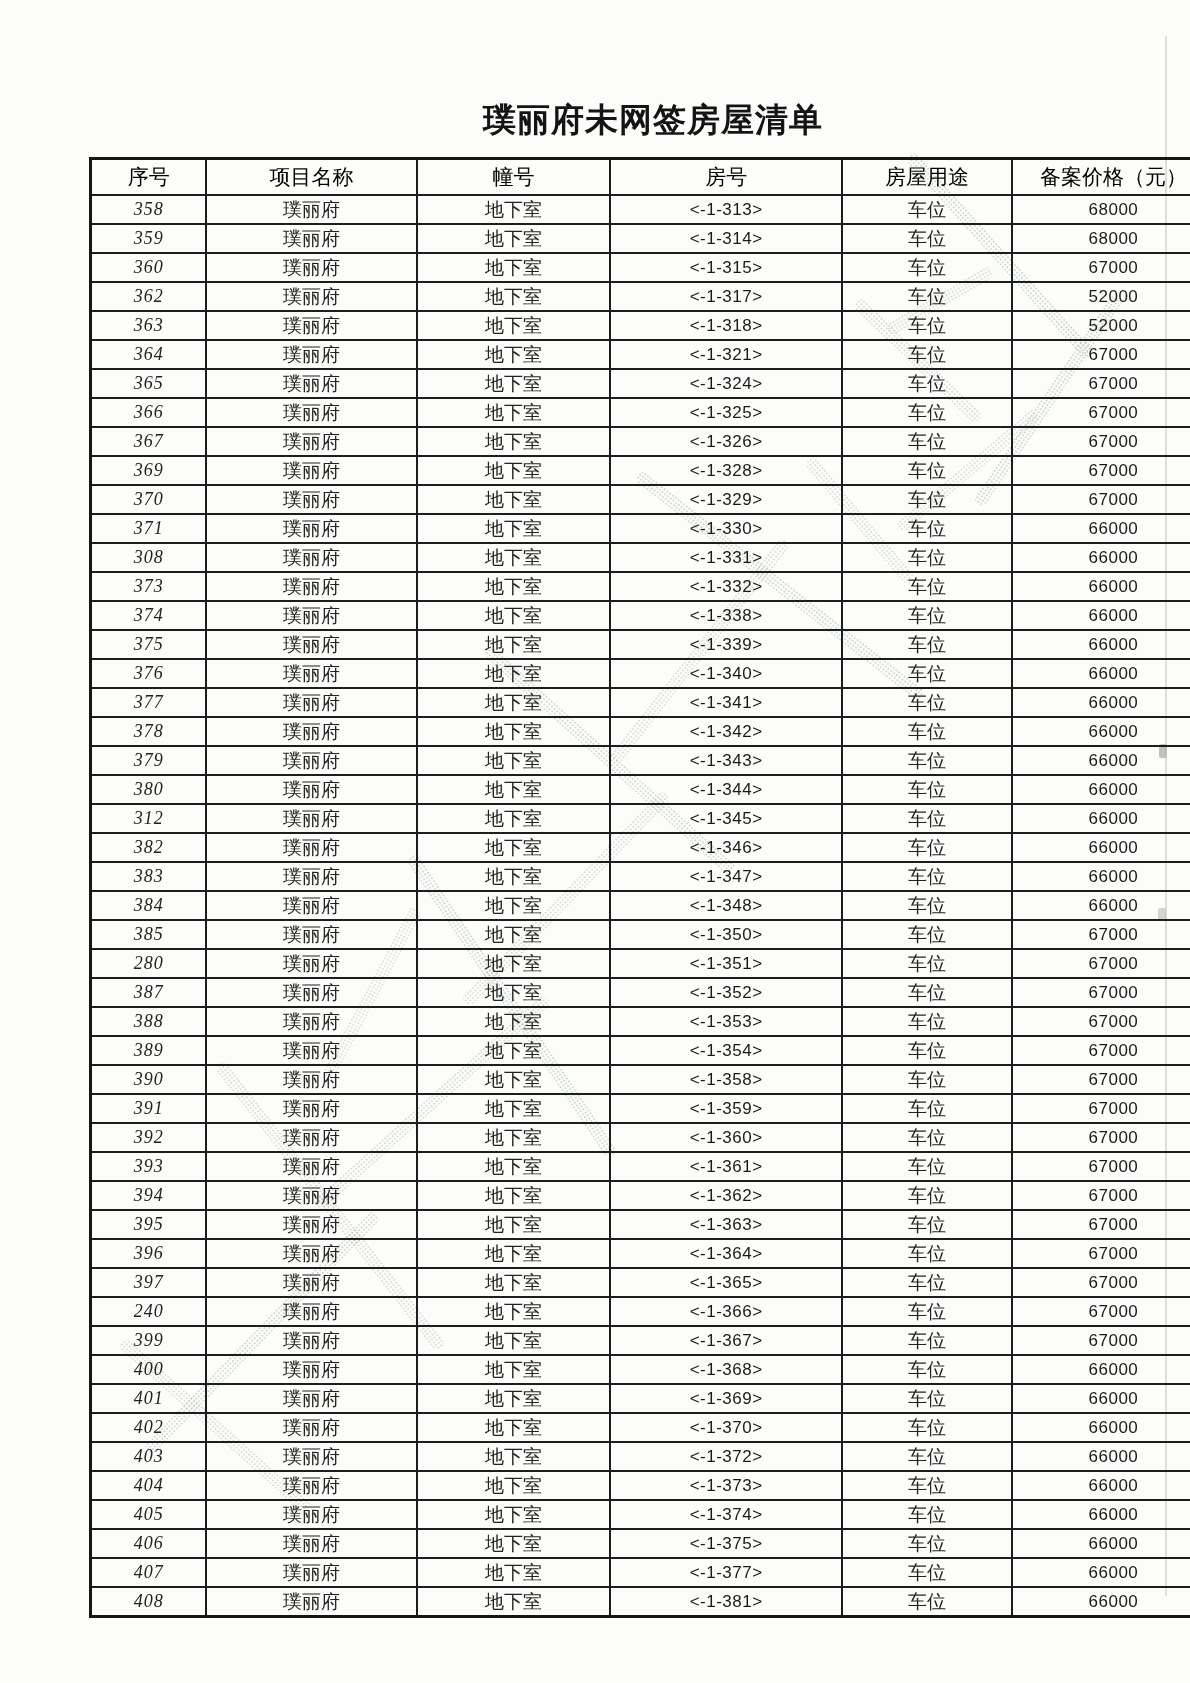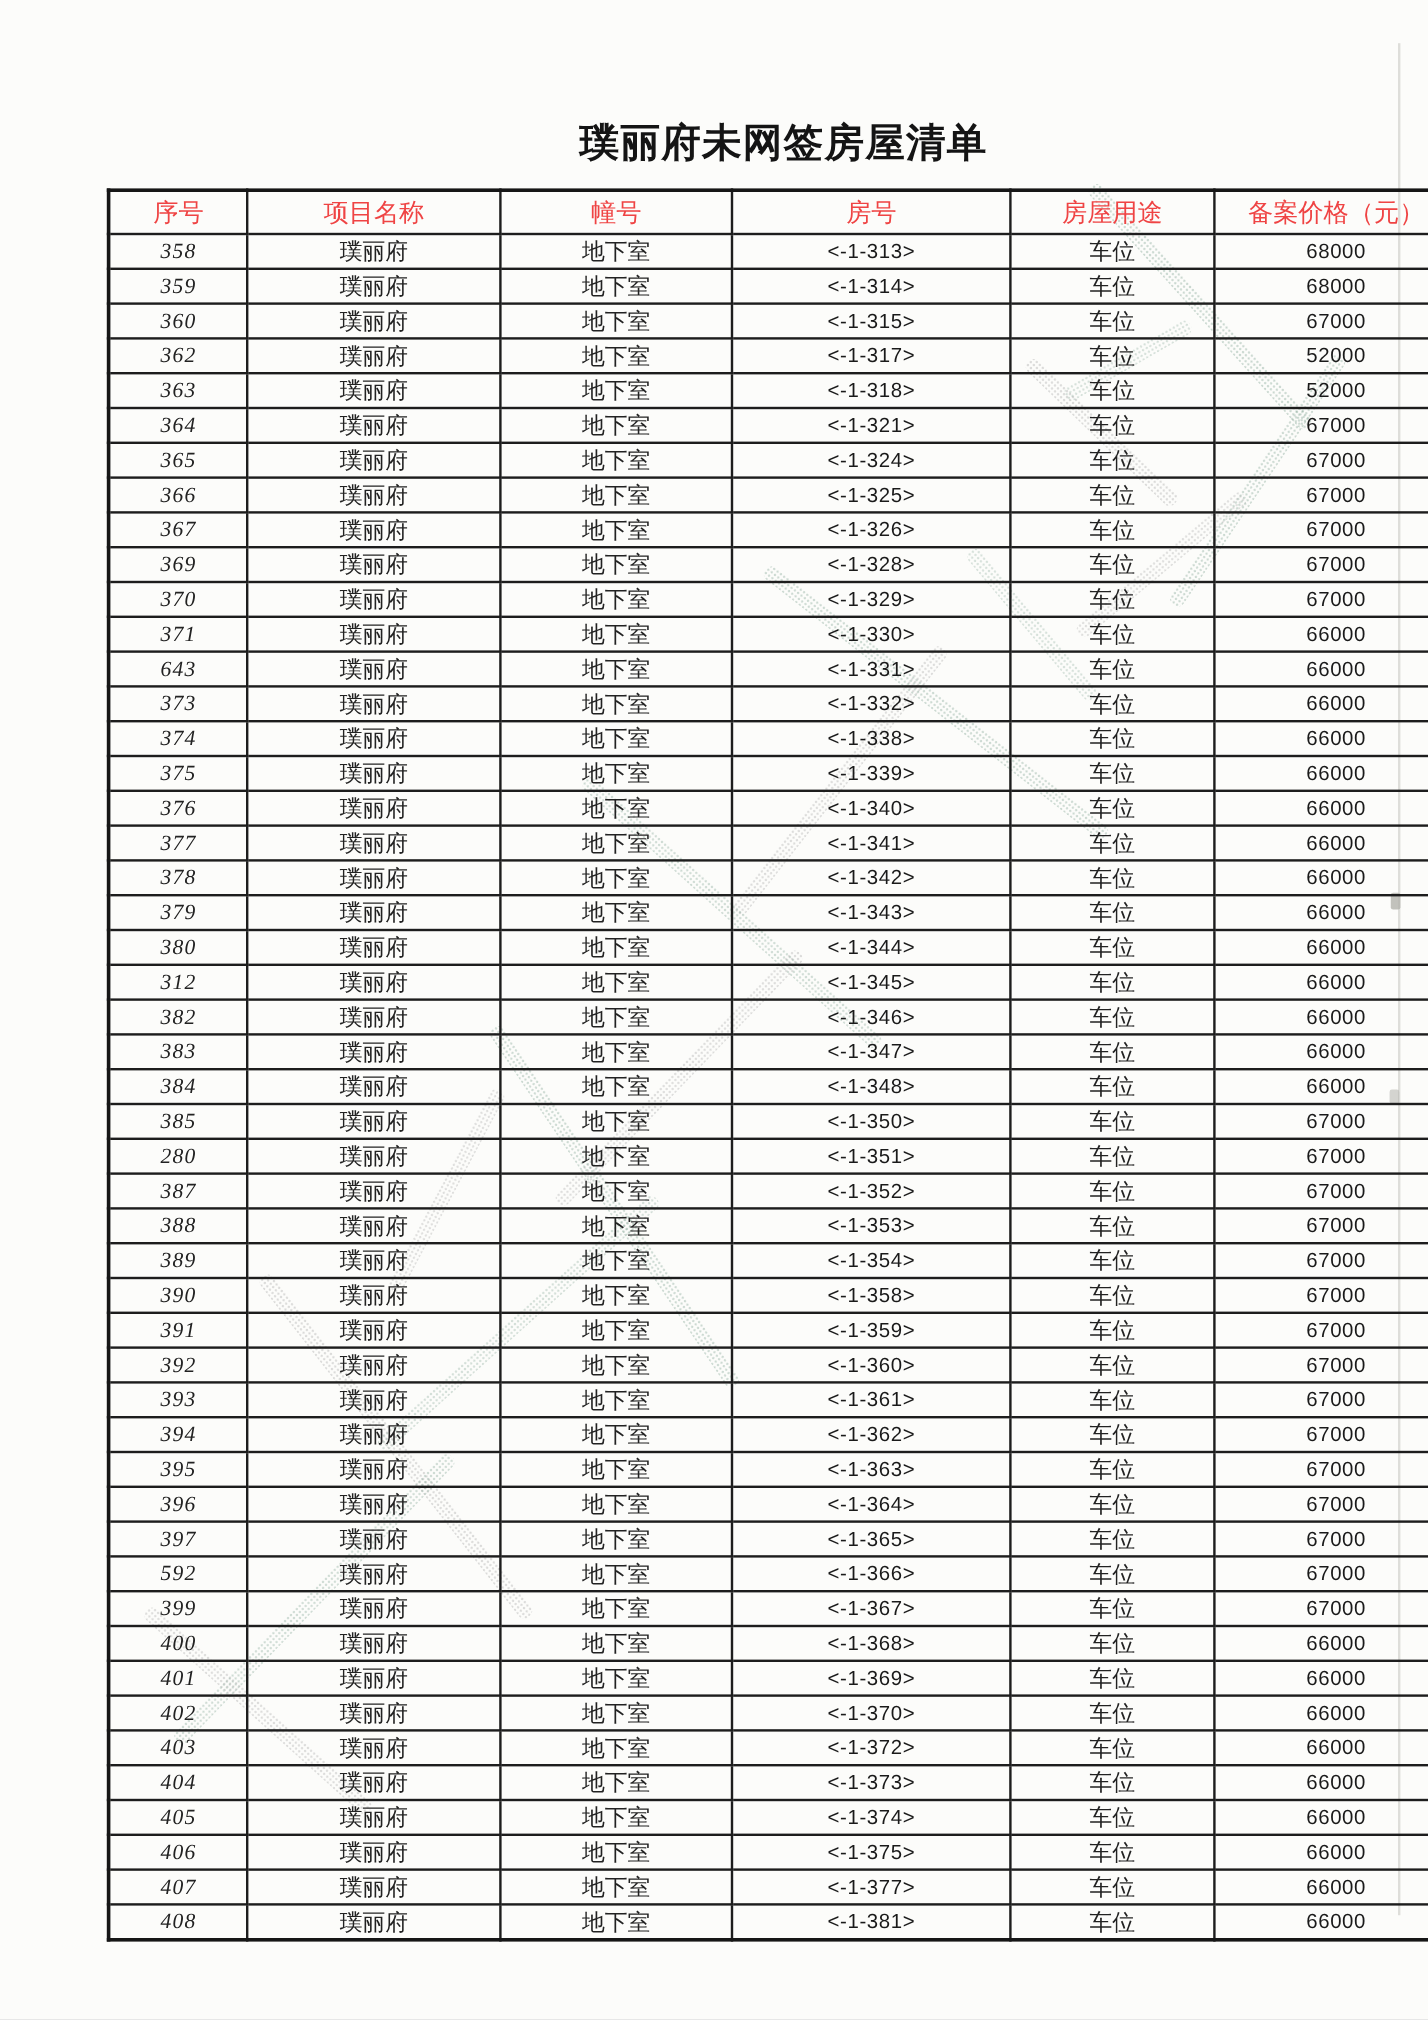--- a/index.html
+++ b/index.html
@@ -34,21 +34,21 @@
     text-align:center;
     vertical-align:middle;
     padding:0;
     overflow:hidden;
     white-space:nowrap;
   }
   th{
     font-size:21px;
     font-weight:400;
     height:34px;
-    color:#ef4444;
+    color:#000000;
   }
   td{height:27px;font-size:19px;color:#222;}
   td.c-no{font-size:18px;font-family:"Liberation Serif",serif;letter-spacing:1px;font-style:italic;}
   td.c-cn{font-size:19px;}
   td.c-num{font-family:"Liberation Sans",sans-serif;font-size:17px;letter-spacing:.5px;color:#1a1a1a;}
   
   .wm{
     position:absolute;
     height:13px;
     pointer-events:none;
@@ -219,21 +219,21 @@
   <tr>
     <td class="c-no">371</td>
     <td class="c-cn">璞丽府</td>
     <td class="c-cn">地下室</td>
     <td class="c-num">&lt;-1-330&gt;</td>
     <td class="c-cn">车位</td>
     <td class="c-num">66000</td>
   </tr>
 
   <tr>
-    <td class="c-no">643</td>
+    <td class="c-no">308</td>
     <td class="c-cn">璞丽府</td>
     <td class="c-cn">地下室</td>
     <td class="c-num">&lt;-1-331&gt;</td>
     <td class="c-cn">车位</td>
     <td class="c-num">66000</td>
   </tr>
 
   <tr>
     <td class="c-no">373</td>
     <td class="c-cn">璞丽府</td>
@@ -453,21 +453,21 @@
   <tr>
     <td class="c-no">397</td>
     <td class="c-cn">璞丽府</td>
     <td class="c-cn">地下室</td>
     <td class="c-num">&lt;-1-365&gt;</td>
     <td class="c-cn">车位</td>
     <td class="c-num">67000</td>
   </tr>
 
   <tr>
-    <td class="c-no">592</td>
+    <td class="c-no">240</td>
     <td class="c-cn">璞丽府</td>
     <td class="c-cn">地下室</td>
     <td class="c-num">&lt;-1-366&gt;</td>
     <td class="c-cn">车位</td>
     <td class="c-num">67000</td>
   </tr>
 
   <tr>
     <td class="c-no">399</td>
     <td class="c-cn">璞丽府</td>

